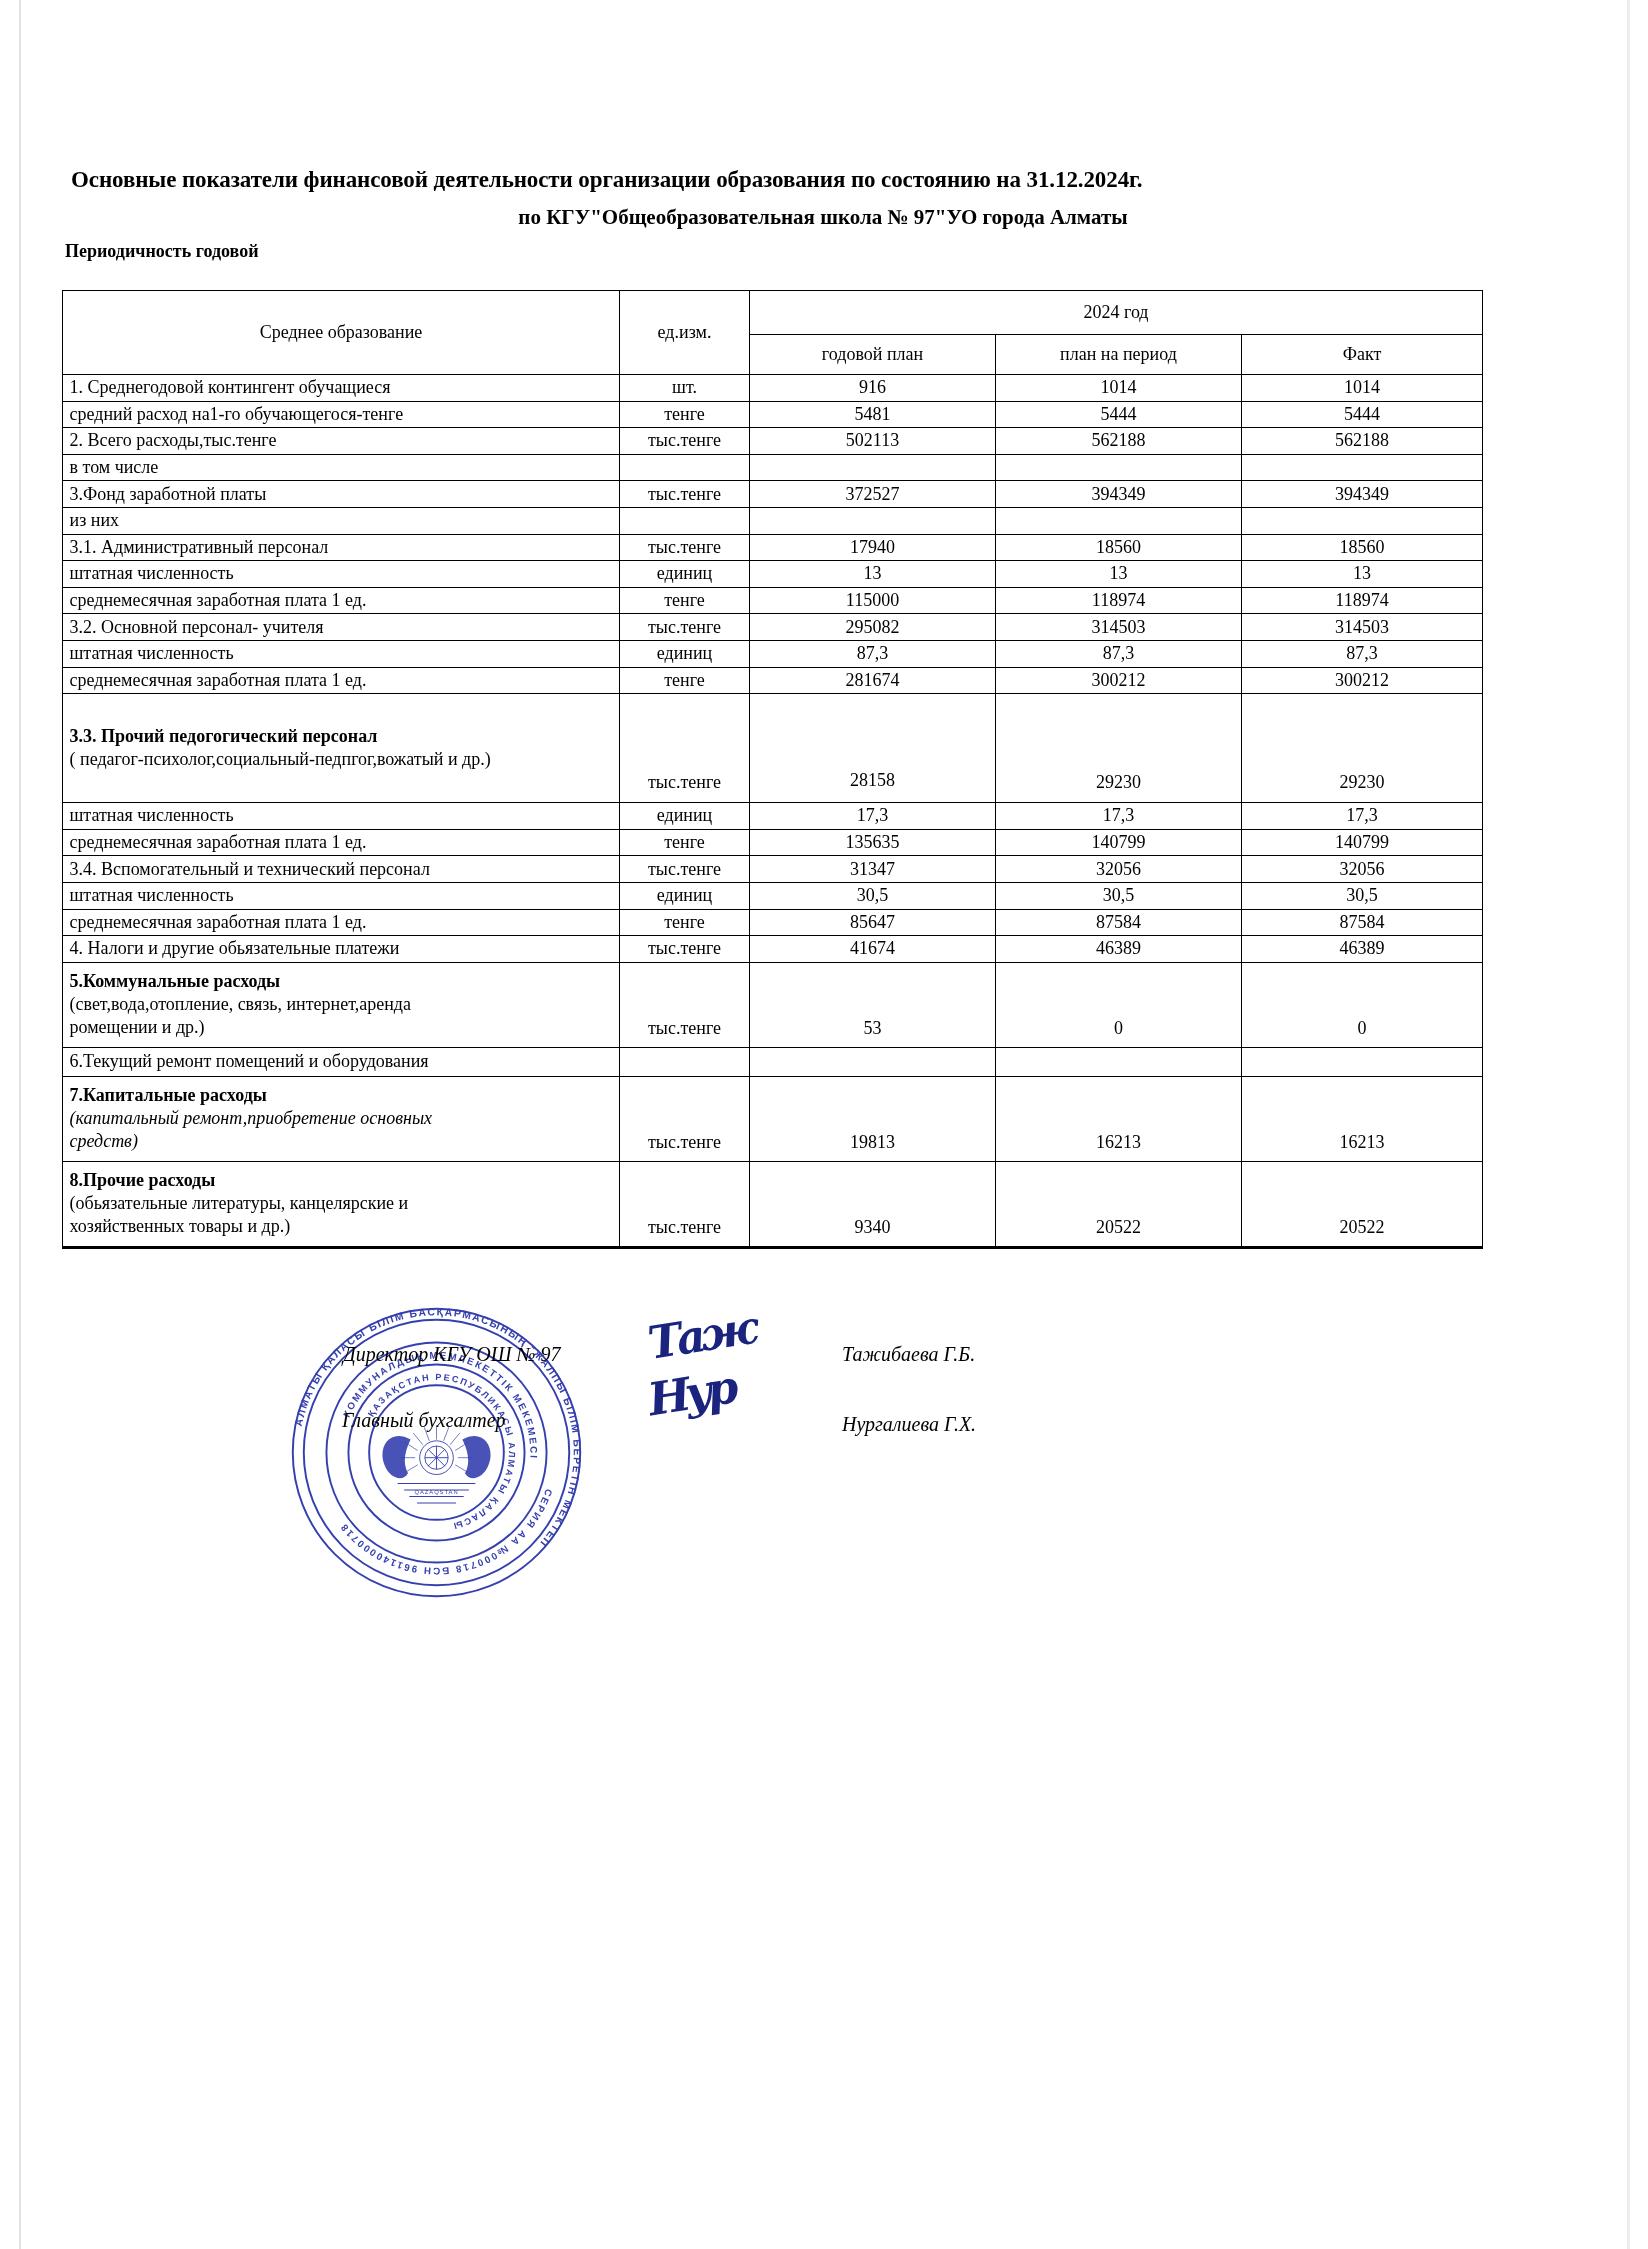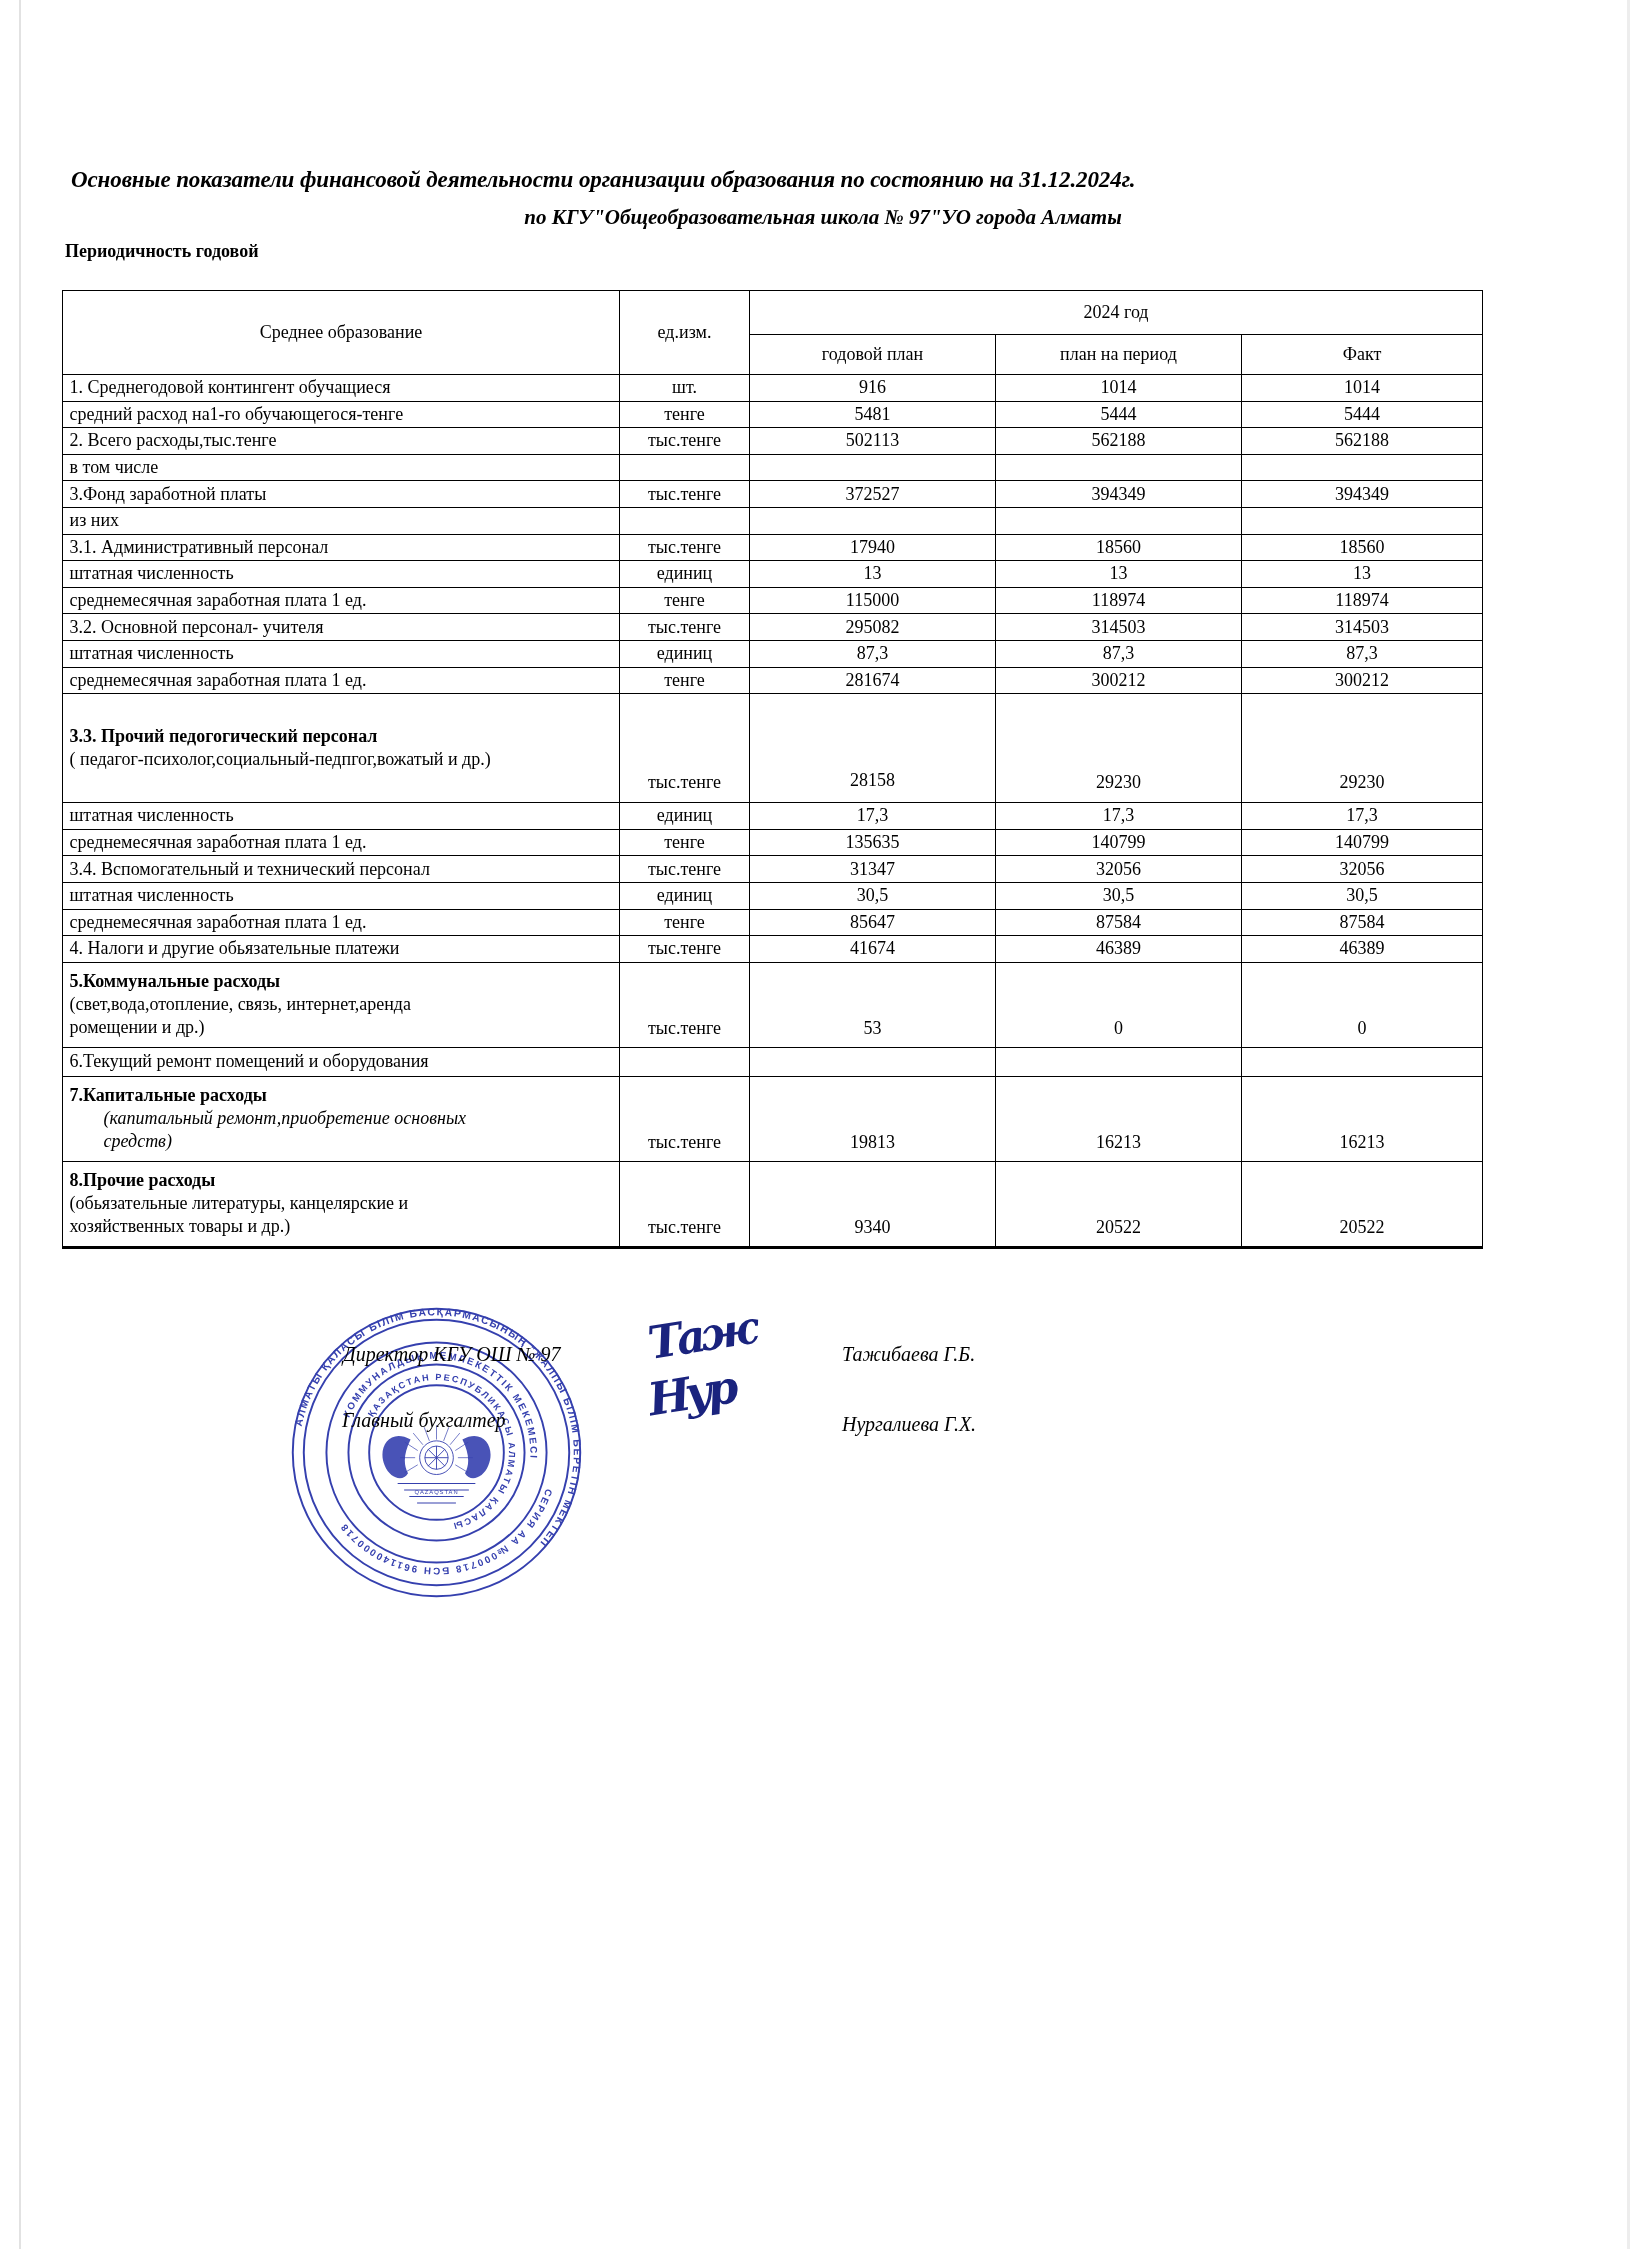--- a/index.html
+++ b/index.html
@@ -35,21 +35,20 @@
     width: 2.6px; height: 2250px;
     background: #ededed;
   }
 
   
   .doc-head {
     position: absolute;
     left: 71px;
     top: 167px;
     width: 1426px;
-    font-style: italic;
   }
   .title-main {
     font-size: 23px;
     font-weight: bold;
     letter-spacing: -0.1px;
     white-space: nowrap;
   }
   .title-sub {
     font-size: 21px;
     font-weight: bold;
@@ -121,21 +120,21 @@
     font-size: 19.4px;
     font-weight: bold;
     height: 39px;
     border-bottom: 2.6px solid #000;
   }
   td.name  { text-align: left; }
   td.unit  { text-align: center; font-size: 17.5px; }
   td.val   { text-align: center; font-size: 19px; }
 
   .bold    { font-weight: bold; }
-  .ital    { font-style: italic; margin-left: 34px; }
+  .ital    { font-style: italic; }
 
   .r-normal { height: 26.6px; }
   .r-tallish { height: 29px; }
 
   .ml { line-height: 1.28; padding-top: 3.9px; padding-bottom: 3.9px; }
   .ml-pad-top { padding-top: 56px; }
 
   
   .sig-block {
     position: absolute;

